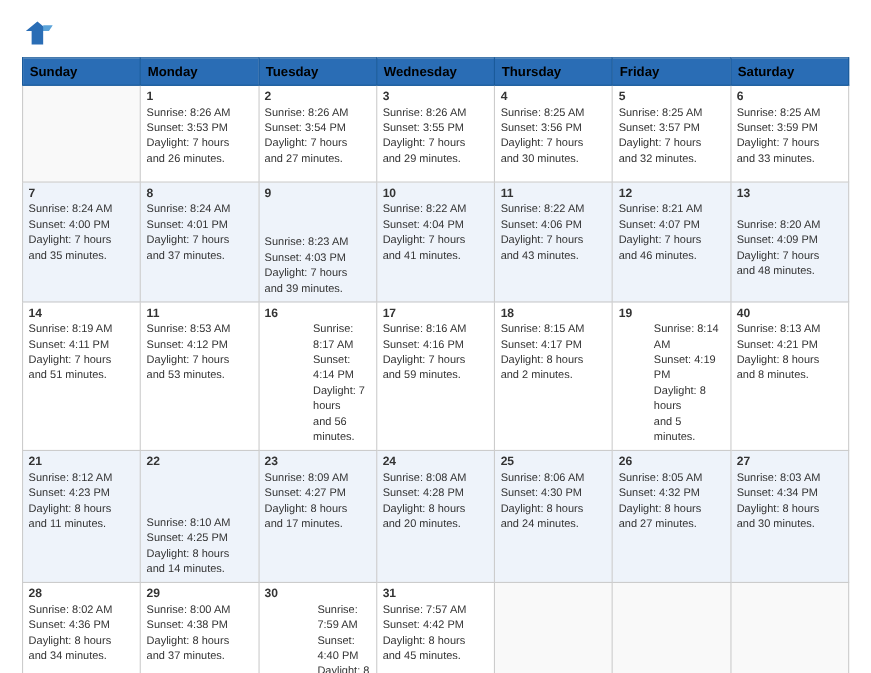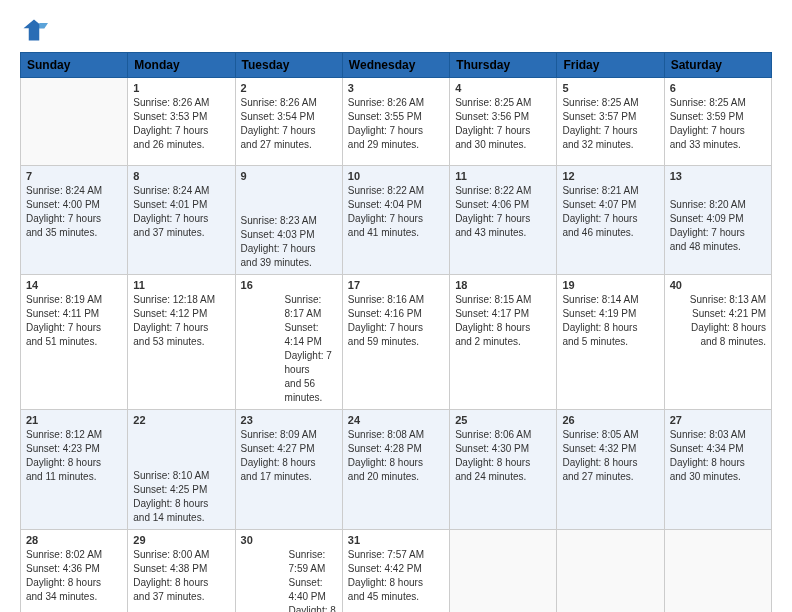--- a/index.html
+++ b/index.html
@@ -234,21 +234,21 @@
         <tr>
           <td>
             <span class="day-num">14</span>
             <div class="day-info" style="white-space: pre-line;">Sunrise: 8:19 AM
 Sunset: 4:11 PM
 Daylight: 7 hours
 and 51 minutes.</div>
           </td>
           <td>
             <span class="day-num">11</span>
-            <div class="day-info" style="white-space: pre-line;">Sunrise: 12:18 AM
+            <div class="day-info" style="white-space: pre-line;">Sunrise: 8:53 AM
 Sunset: 4:12 PM
 Daylight: 7 hours
 and 53 minutes.</div>
           </td>
           <td>
             <span class="day-num">16</span>
             <div class="day-info" style="white-space: pre-line; margin-left: 44px;">Sunrise: 8:17 AM
 Sunset: 4:14 PM
 Daylight: 7 hours
 and 56 minutes.</div>
@@ -262,28 +262,28 @@
           </td>
           <td>
             <span class="day-num">18</span>
             <div class="day-info" style="white-space: pre-line;">Sunrise: 8:15 AM
 Sunset: 4:17 PM
 Daylight: 8 hours
 and 2 minutes.</div>
           </td>
           <td>
             <span class="day-num">19</span>
-            <div class="day-info" style="white-space: pre-line;">Sunrise: 8:14 AM
+            <div class="day-info" style="white-space: pre-line; margin-left: 32px;">Sunrise: 8:14 AM
 Sunset: 4:19 PM
 Daylight: 8 hours
 and 5 minutes.</div>
           </td>
           <td>
             <span class="day-num">40</span>
-            <div class="day-info" style="white-space: pre-line; text-align: right;">Sunrise: 8:13 AM
+            <div class="day-info" style="white-space: pre-line;">Sunrise: 8:13 AM
 Sunset: 4:21 PM
 Daylight: 8 hours
 and 8 minutes.</div>
           </td>
         </tr>
         <tr class="row-alt">
           <td>
             <span class="day-num">21</span>
             <div class="day-info" style="white-space: pre-line;">Sunrise: 8:12 AM
 Sunset: 4:23 PM

